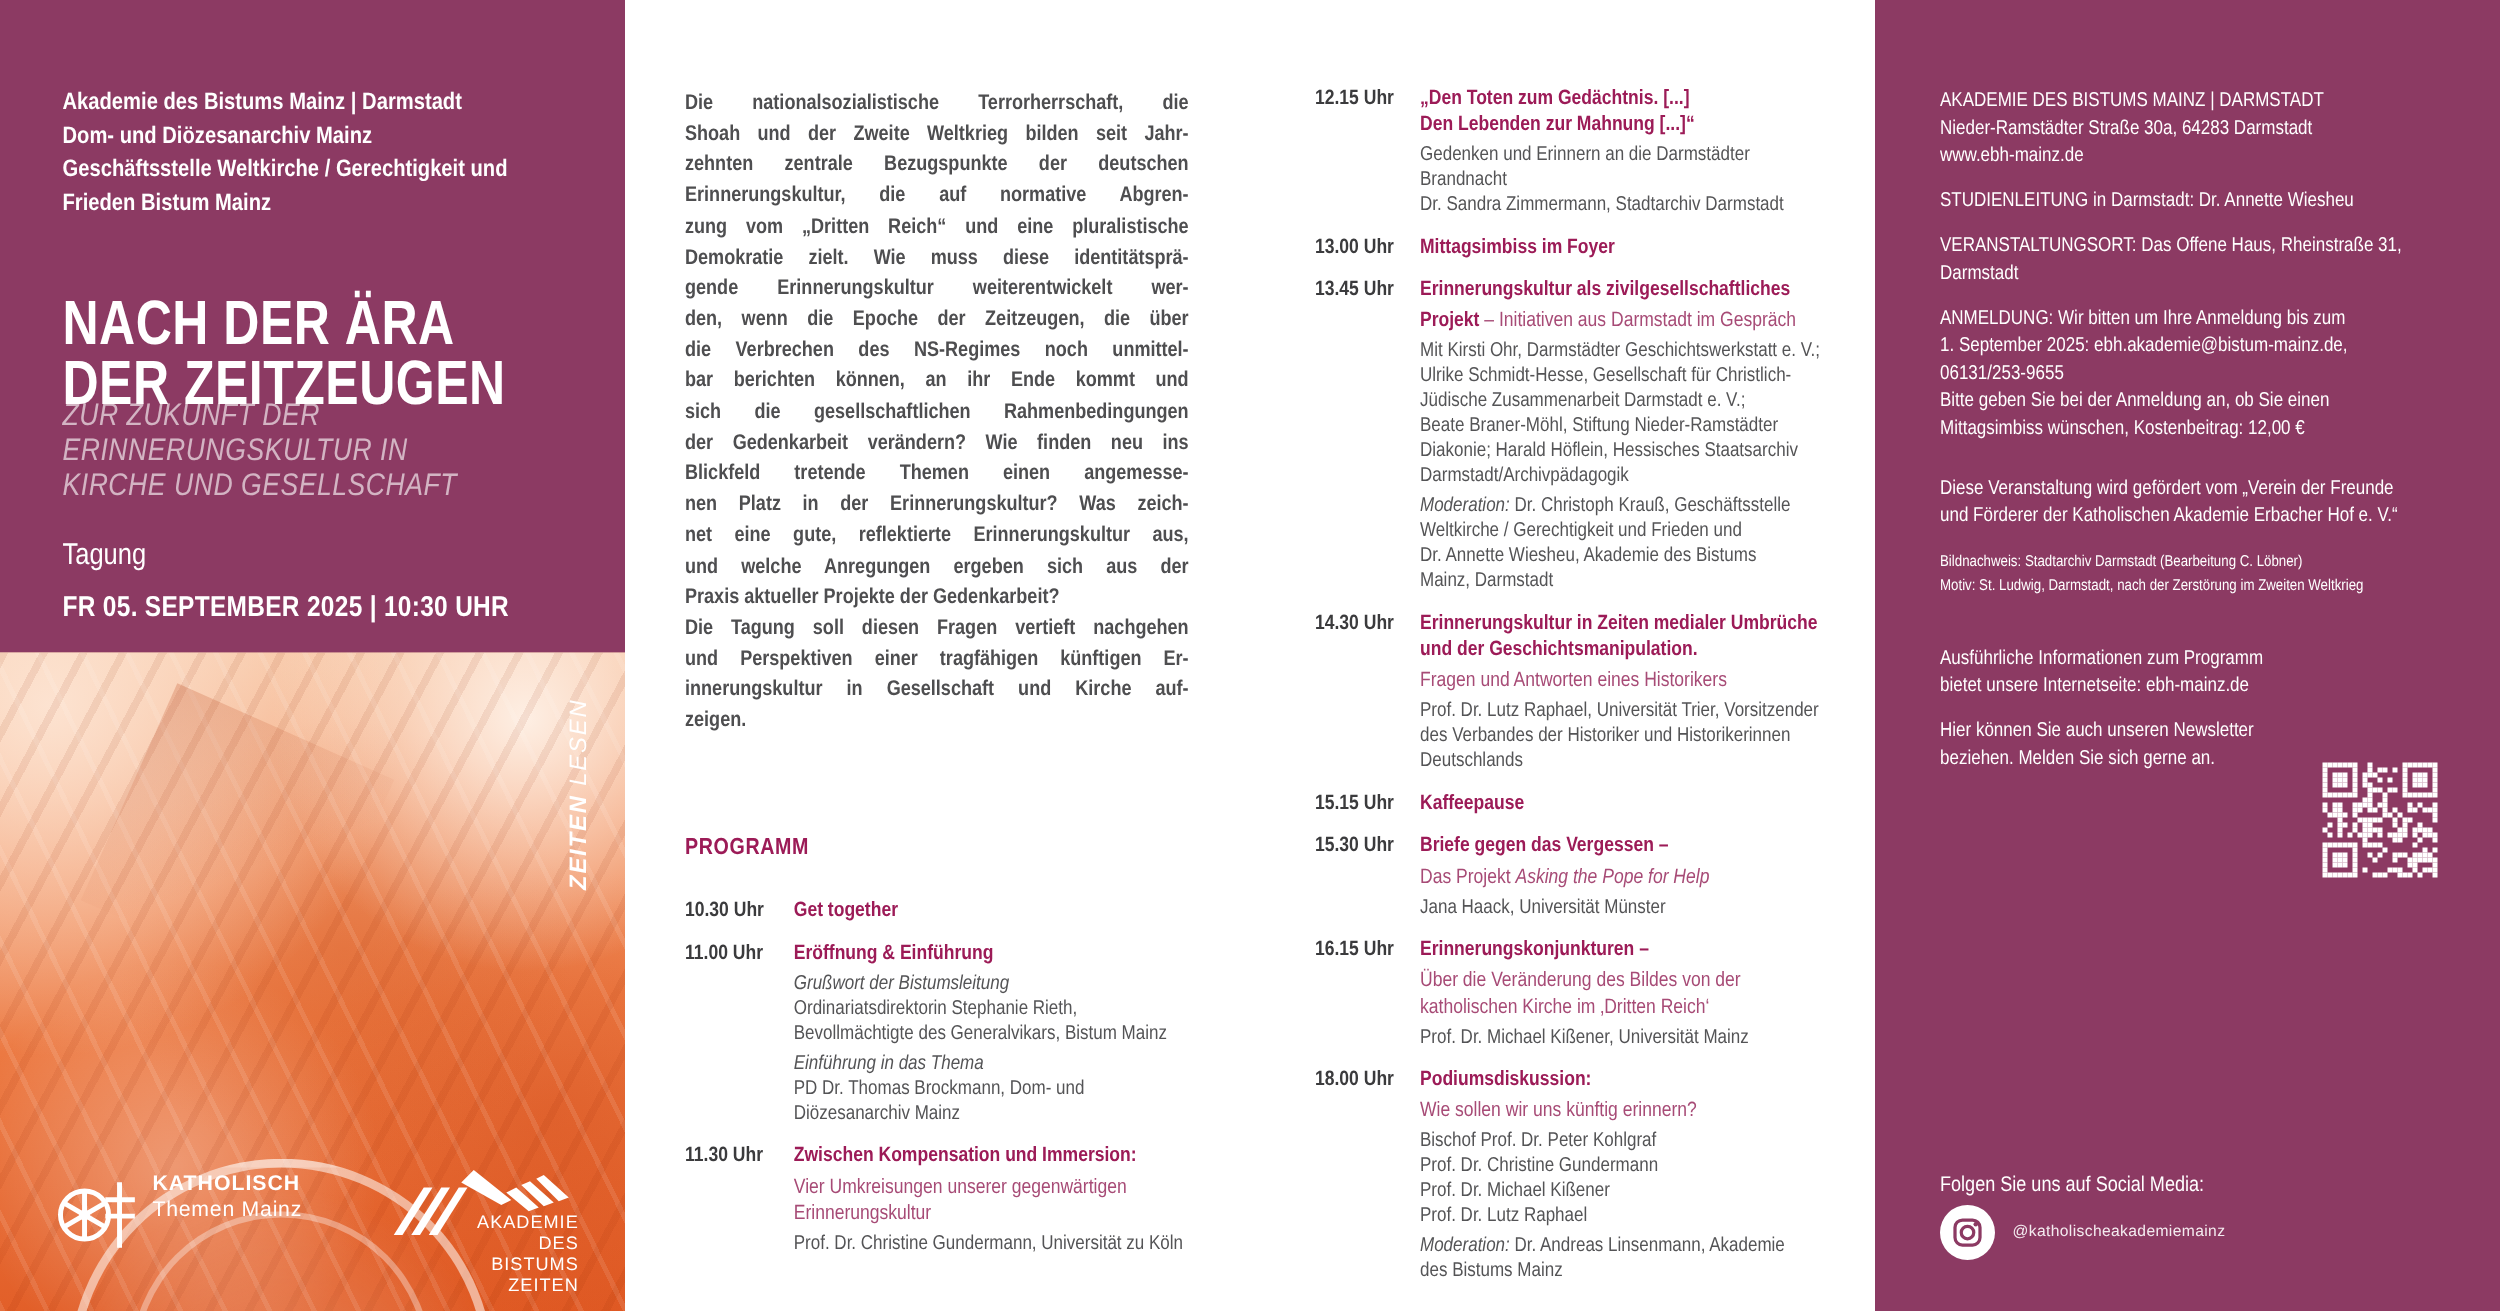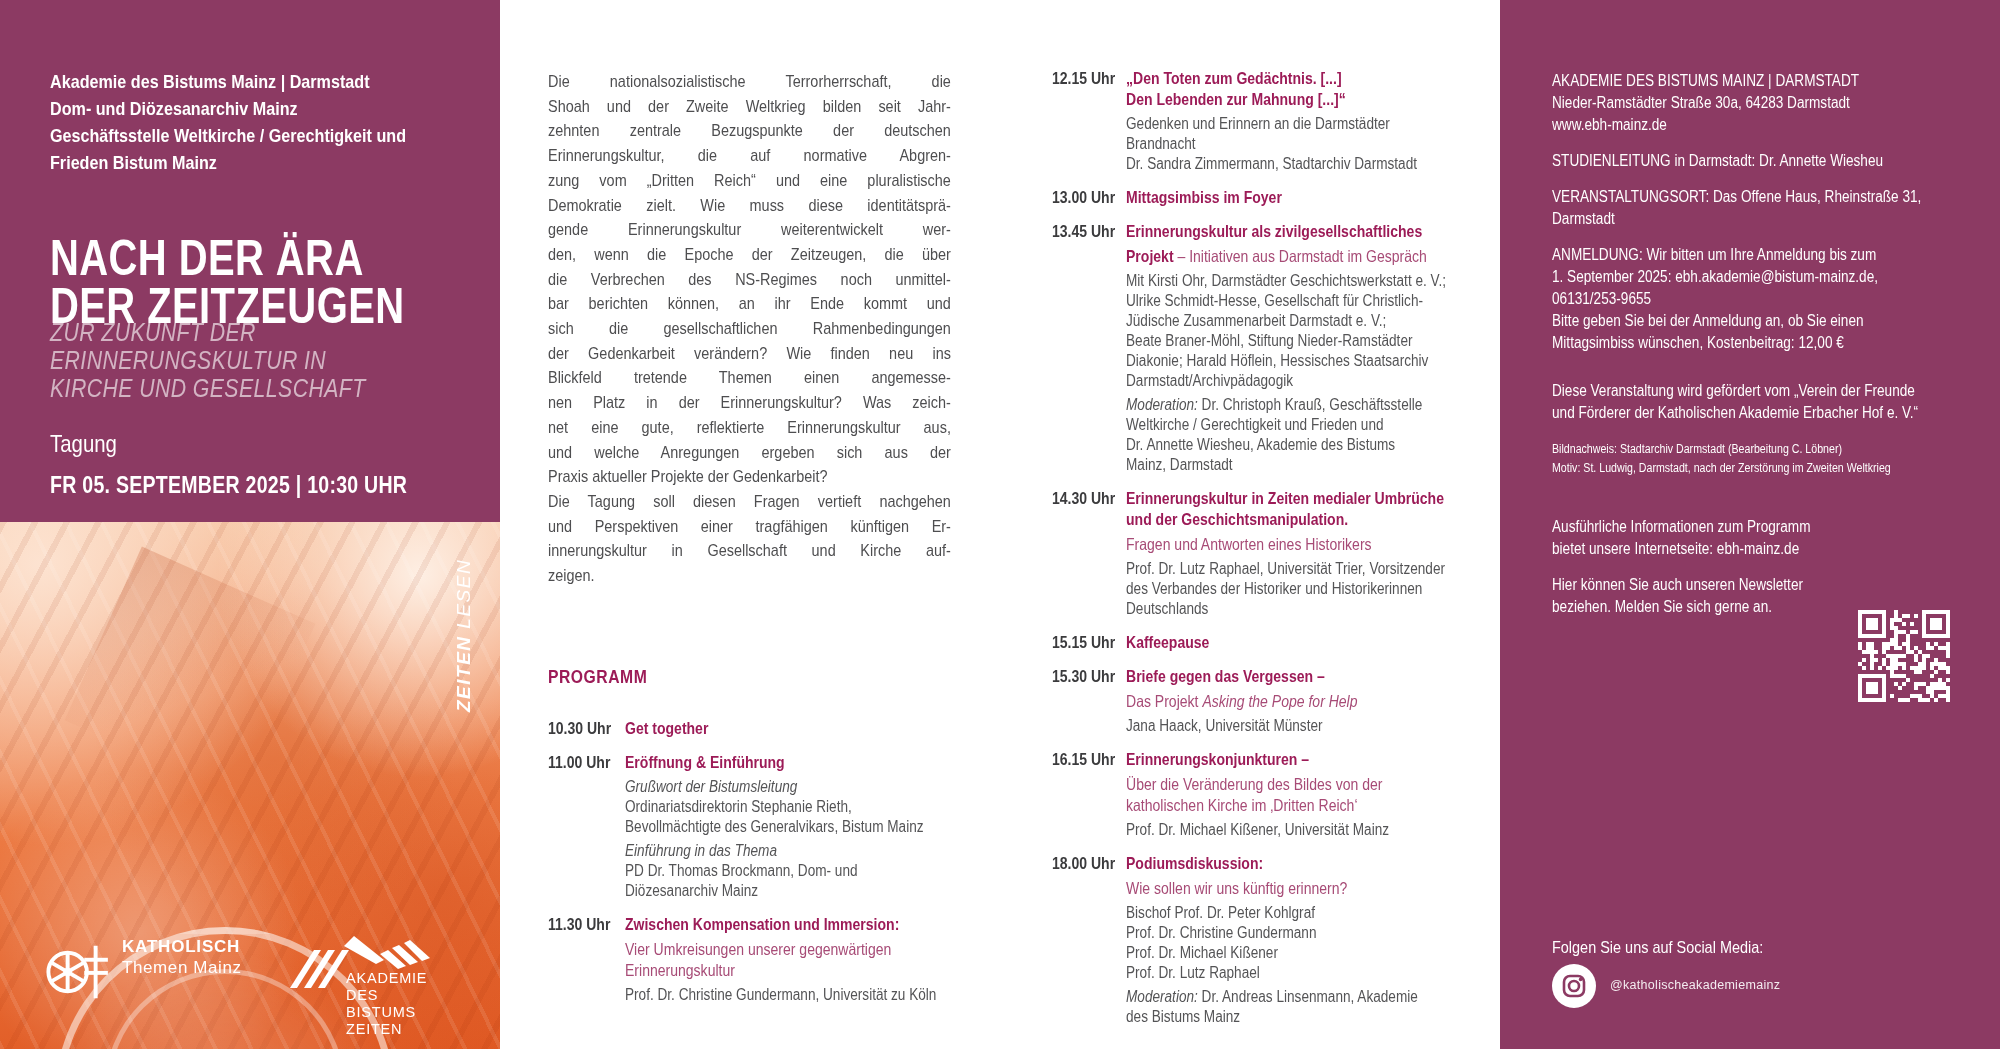--- a/index.html
+++ b/index.html
@@ -50,34 +50,34 @@
     border:5px solid rgba(255,255,255,.35);border-bottom:none;border-radius:120px 120px 0 0;}
   .tagline-vert{position:absolute;left:388px;top:627px;width:150px;height:20px;
     transform:rotate(-90deg);color:#fff;font-size:19px;letter-spacing:1.5px;
     font-style:italic;text-align:center;}
   .tagline-vert b{font-style:italic;}
   .tagline-vert span{font-weight:300;}
 
   .logo-kath{position:absolute;left:44px;top:936px;display:flex;align-items:flex-start;gap:8px;color:#fff;}
   .logo-kath .t1{font-weight:bold;font-size:17px;letter-spacing:.8px;line-height:21px;}
   .logo-kath .t2{font-size:17px;letter-spacing:.6px;line-height:21px;font-weight:300;}
-  .logo-akad{position:absolute;left:288px;top:932px;width:175px;height:72px;color:#fff;}
+  .logo-akad{position:absolute;left:288px;top:932px;width:175px;height:72px;color:#fff;text-align:right;}
   .logo-akad .txt{position:absolute;left:58px;top:38px;font-size:14.5px;letter-spacing:.8px;line-height:17px;}
 
   
-  .intro{position:absolute;left:548px;top:70px;width:474px;color:var(--intro);}
+  .intro{position:absolute;left:548px;top:70px;width:474px;color:var(--intro);font-weight:bold;}
   .iline{font-size:17px;line-height:24.7px;transform:scaleX(.85);transform-origin:0 0;text-align:justify;}
   .iline.jl{text-align-last:justify;}
   .prog-head{position:absolute;left:548px;top:666px;font-size:18.5px;font-weight:bold;
     color:var(--accent);letter-spacing:.6px;}
 
   .entries{position:absolute;}
   #entriesA{left:548px;top:718px;width:460px;}
   #entriesB{left:1052px;top:68px;width:452px;}
-  .entry{display:flex;margin-bottom:13px;}
+  .entry{display:flex;margin-bottom:13px;gap:10px;}
   #entriesA .etime{width:77px;flex:0 0 77px;}
   #entriesB .etime{width:74px;flex:0 0 74px;}
   .etime{font-weight:bold;font-size:16.5px;line-height:21px;color:var(--timec);}
   .econtent{flex:1;}
   .blk{margin-bottom:4px;}
   .blk:last-child{margin-bottom:0;}
   .ln.t{font-weight:bold;font-size:16.5px;line-height:21px;color:var(--accent);}
   .ln.s{font-size:16.5px;line-height:21px;color:var(--accent2);}
   .ln.s b{color:var(--accent);}
   .ln.b{font-size:16px;line-height:20px;color:var(--gray);}

